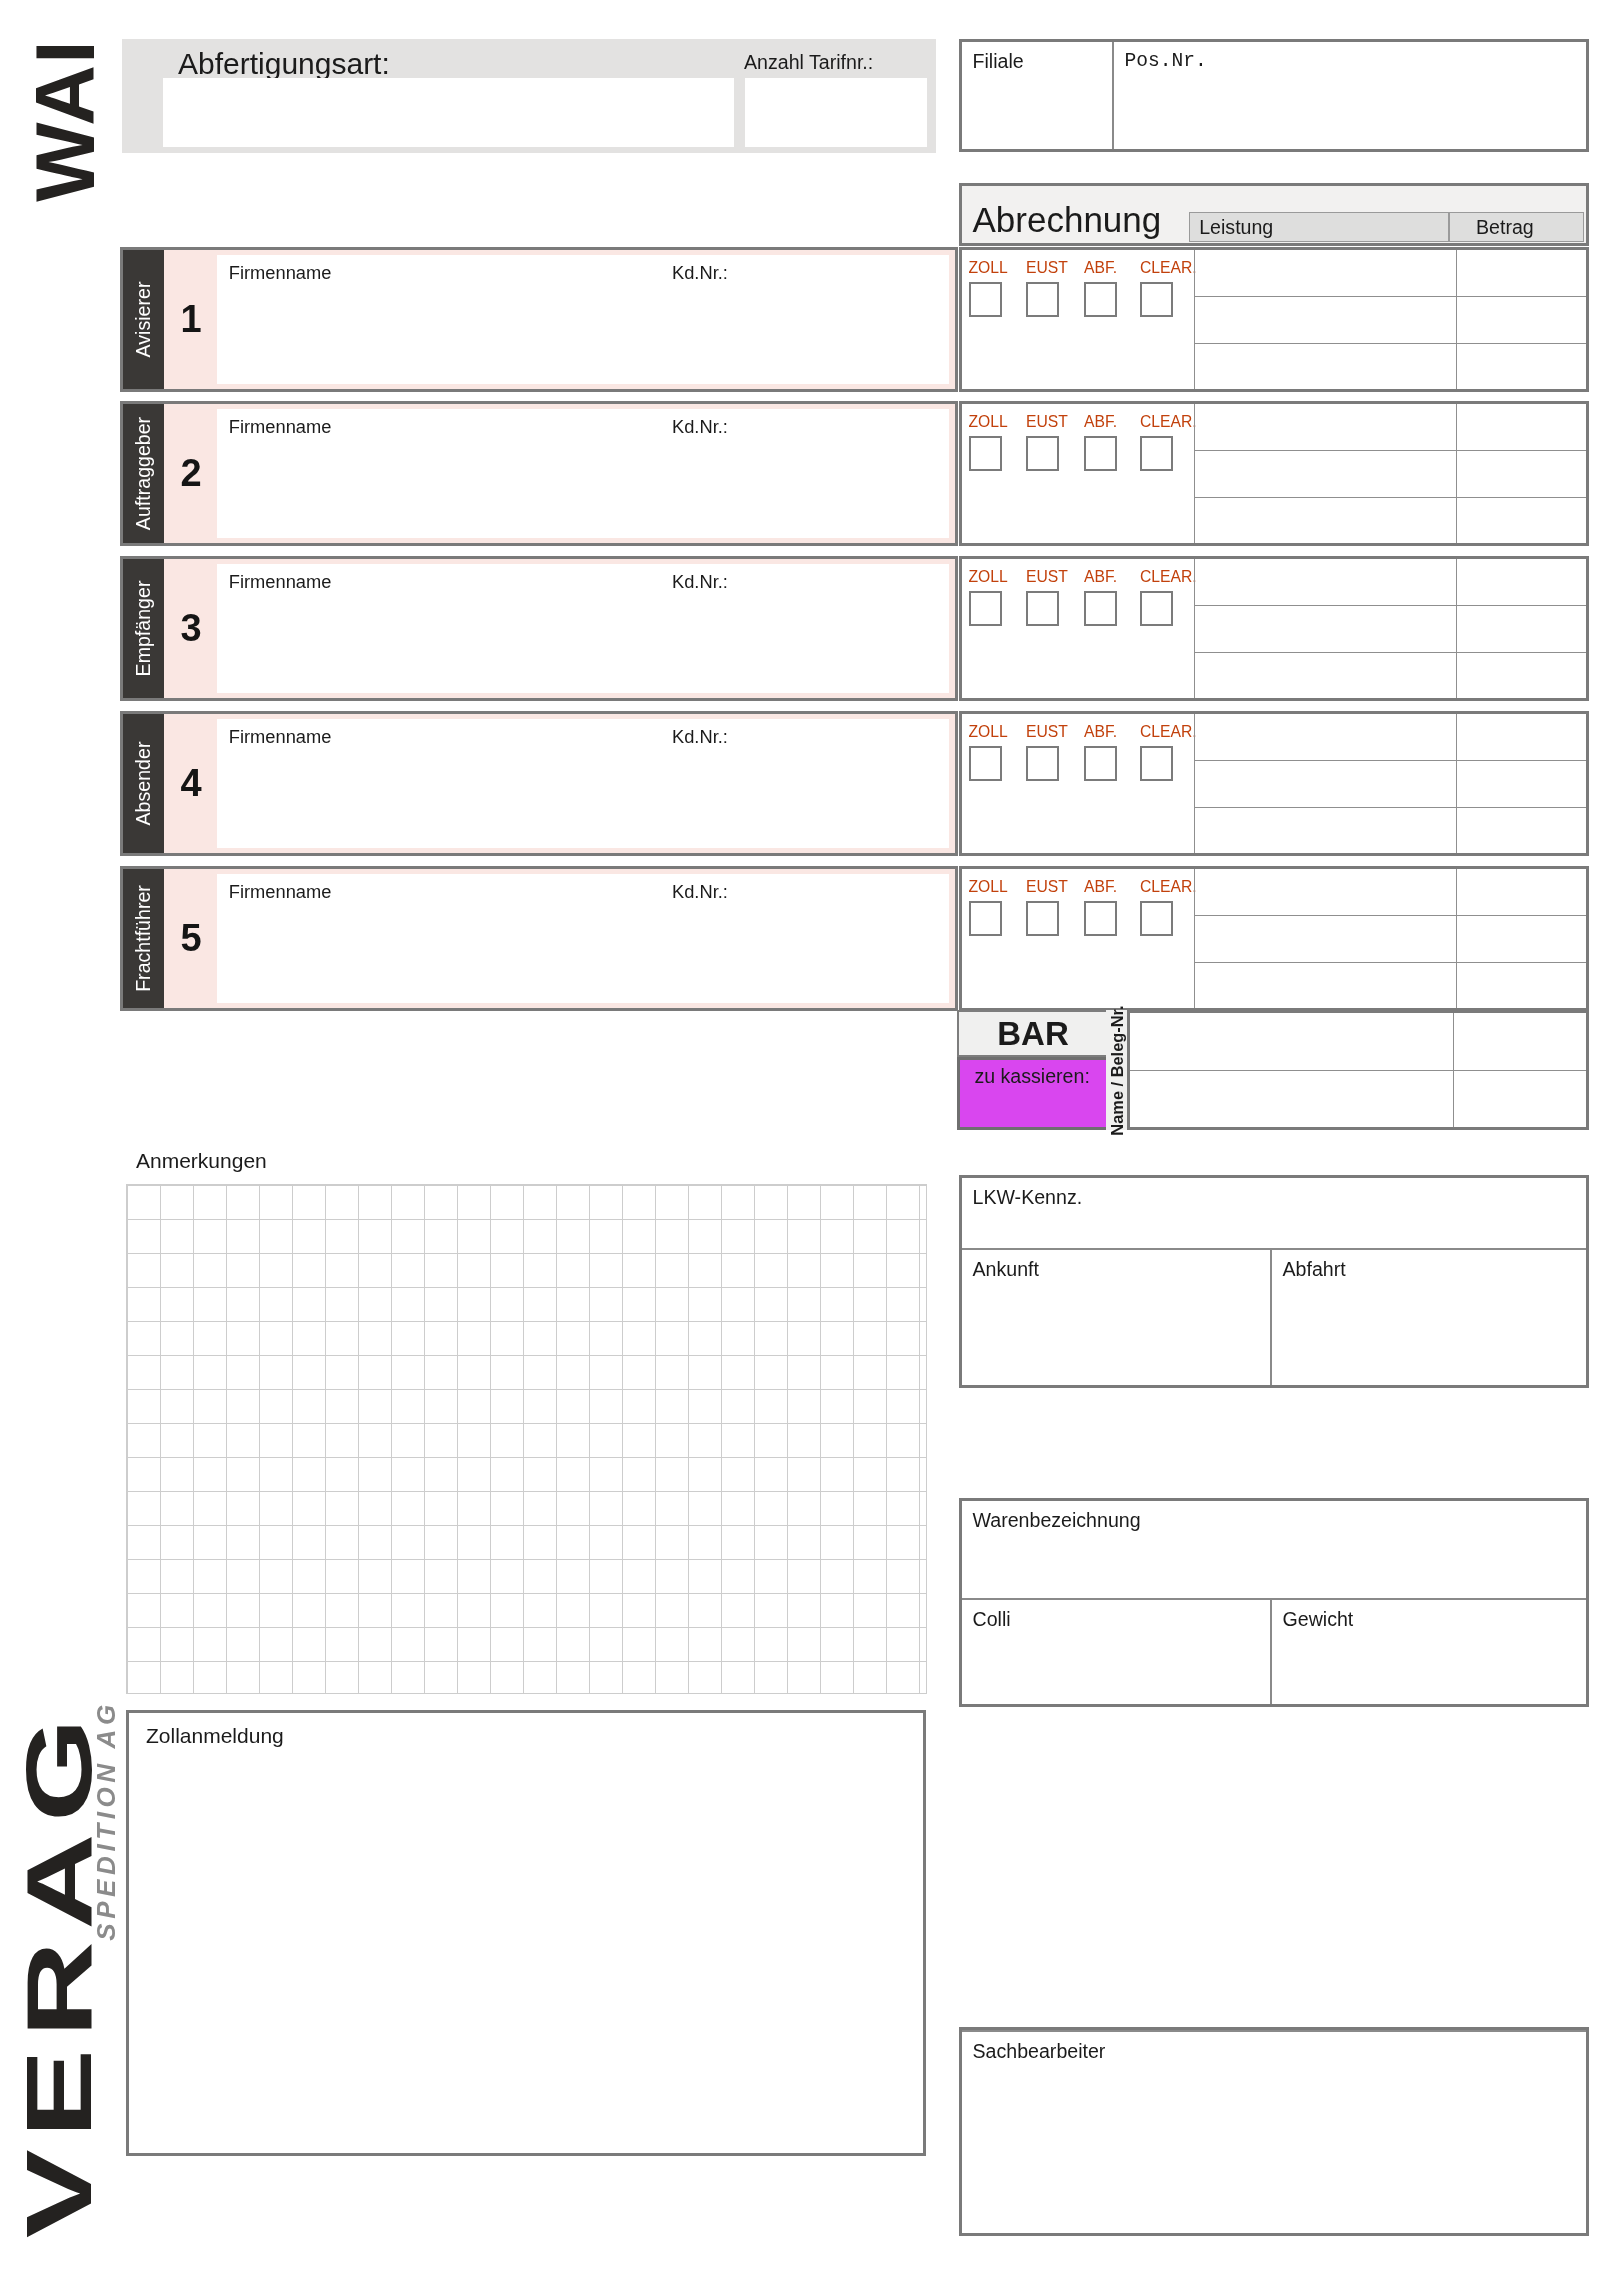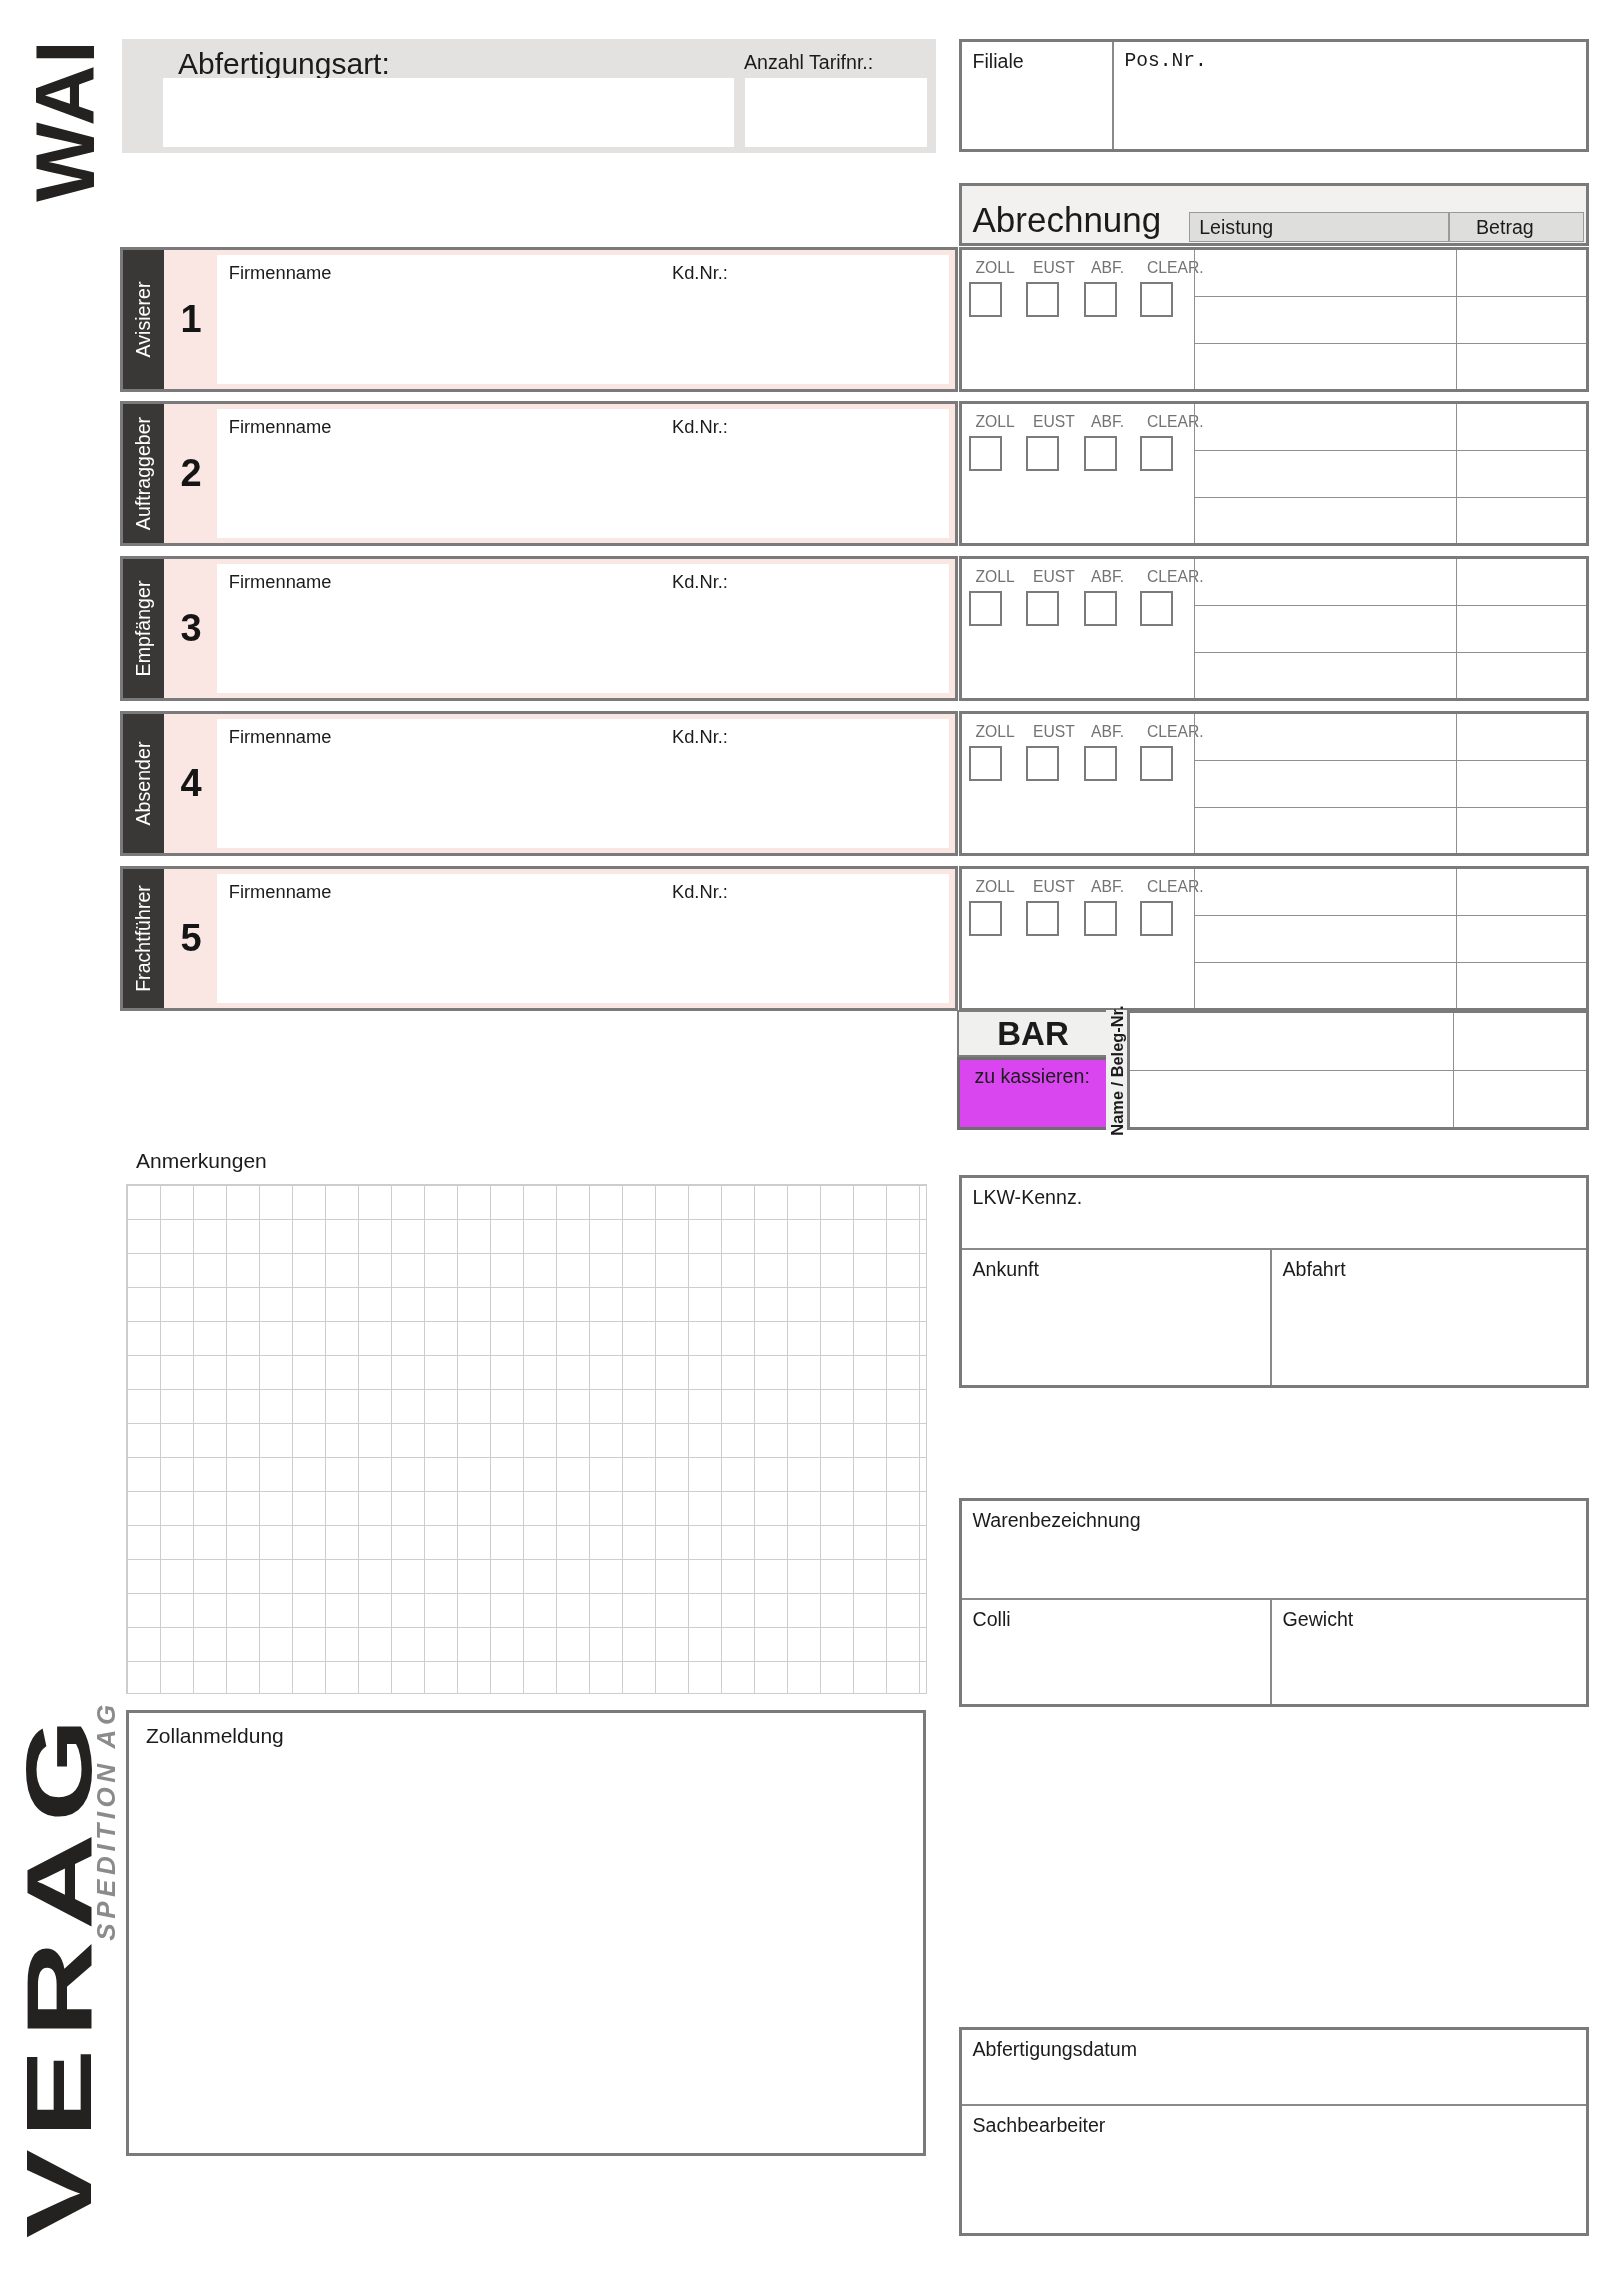--- a/index.html
+++ b/index.html
@@ -55,21 +55,21 @@
 
   
   .abr-group{position:absolute;left:959px;width:630px;height:145px;border:3.9px solid #7a7a7a;
              background:#fff;box-sizing:border-box;}
   .cb-zone{position:absolute;left:0;top:0;bottom:0;width:232px;}
   .cb-item{position:absolute;top:9.2px;}
   .cb-item:nth-child(1){left:6.5px;}
   .cb-item:nth-child(2){left:64px;}
   .cb-item:nth-child(3){left:122px;}
   .cb-item:nth-child(4){left:178px;}
-  .cb-label{display:block;font-size:15.7px;color:#737373;margin-left:7px;}
+  .cb-label{display:block;font-size:15.7px;color:#c2410c;}
   .cb-box{width:33px;height:35px;border:2.6px solid #7b7b7b;margin-top:5.2px;box-sizing:border-box;background:#fff;}
   .cells{position:absolute;left:232px;top:0;right:0;bottom:0;display:grid;
          grid-template-columns:1fr 130px;grid-template-rows:1fr 1fr 1fr;}
   .cells > div{border-left:1.3px solid #8f8f8f;}
   .cells > div:nth-child(n+3){border-top:1.3px solid #8f8f8f;}
 
   
   .bar-box{position:absolute;left:957px;top:1010px;width:152px;height:47px;background:#f0f0ef;
            border:2.6px solid #7d7d7d;box-sizing:border-box;display:flex;align-items:center;
            justify-content:center;font-size:33px;font-weight:700;}
@@ -381,23 +381,20 @@
         <span class="box-label">Gewicht</span>
       </div>
     </div>
   </div>
 
   <div class="box zoll-box">
     <span class="zoll-label">Zollanmeldung</span>
   </div>
 
   <div class="box group-col datum-group">
-    <div class="group-top">
-      <span class="box-label">Abfertigungsdatum</span>
-    </div>
     <div class="group-bottom2">
       <span class="box-label">Sachbearbeiter</span>
     </div>
   </div>
 
   <div class="vwrap verag-wrap">
     <span class="verag-text" style="white-space:nowrap;">VERAG</span>
   </div>
   <div class="vwrap sped-wrap">
     <span class="vtext sped-text">SPEDITION AG</span>

